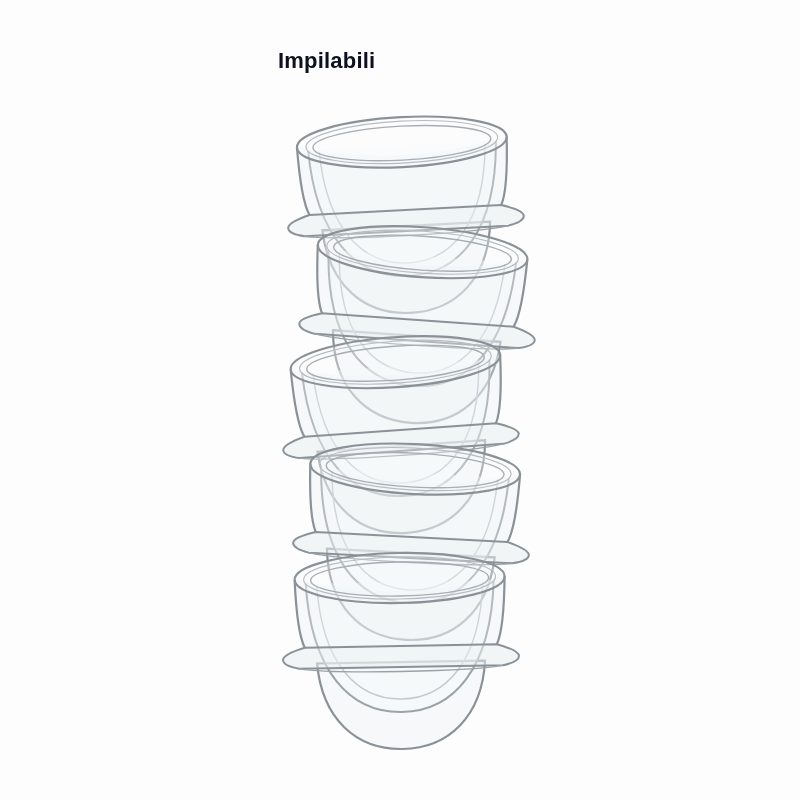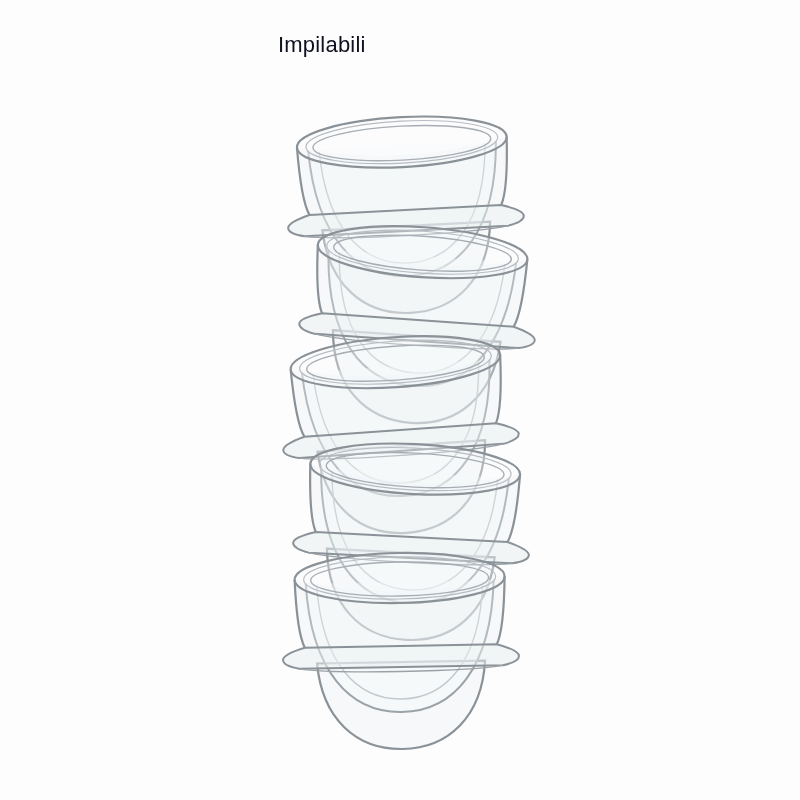--- a/index.html
+++ b/index.html
@@ -12,23 +12,23 @@
     position: relative;
     width: 800px;
     height: 800px;
     margin: 0 auto;
     background: #fdfdfd;
     overflow: hidden;
   }
   .page-title {
     position: absolute;
     left: 278px;
-    top: 32px;
+    top: 48px;
     font-size: 22px;
-    font-weight: normal;
+    font-weight: bold;
     letter-spacing: 0.2px;
     color: #0f1020;
     white-space: nowrap;
   }
   .product-photo {
     position: absolute;
     left: 0;
     top: 0;
     width: 800px;
     height: 800px;

